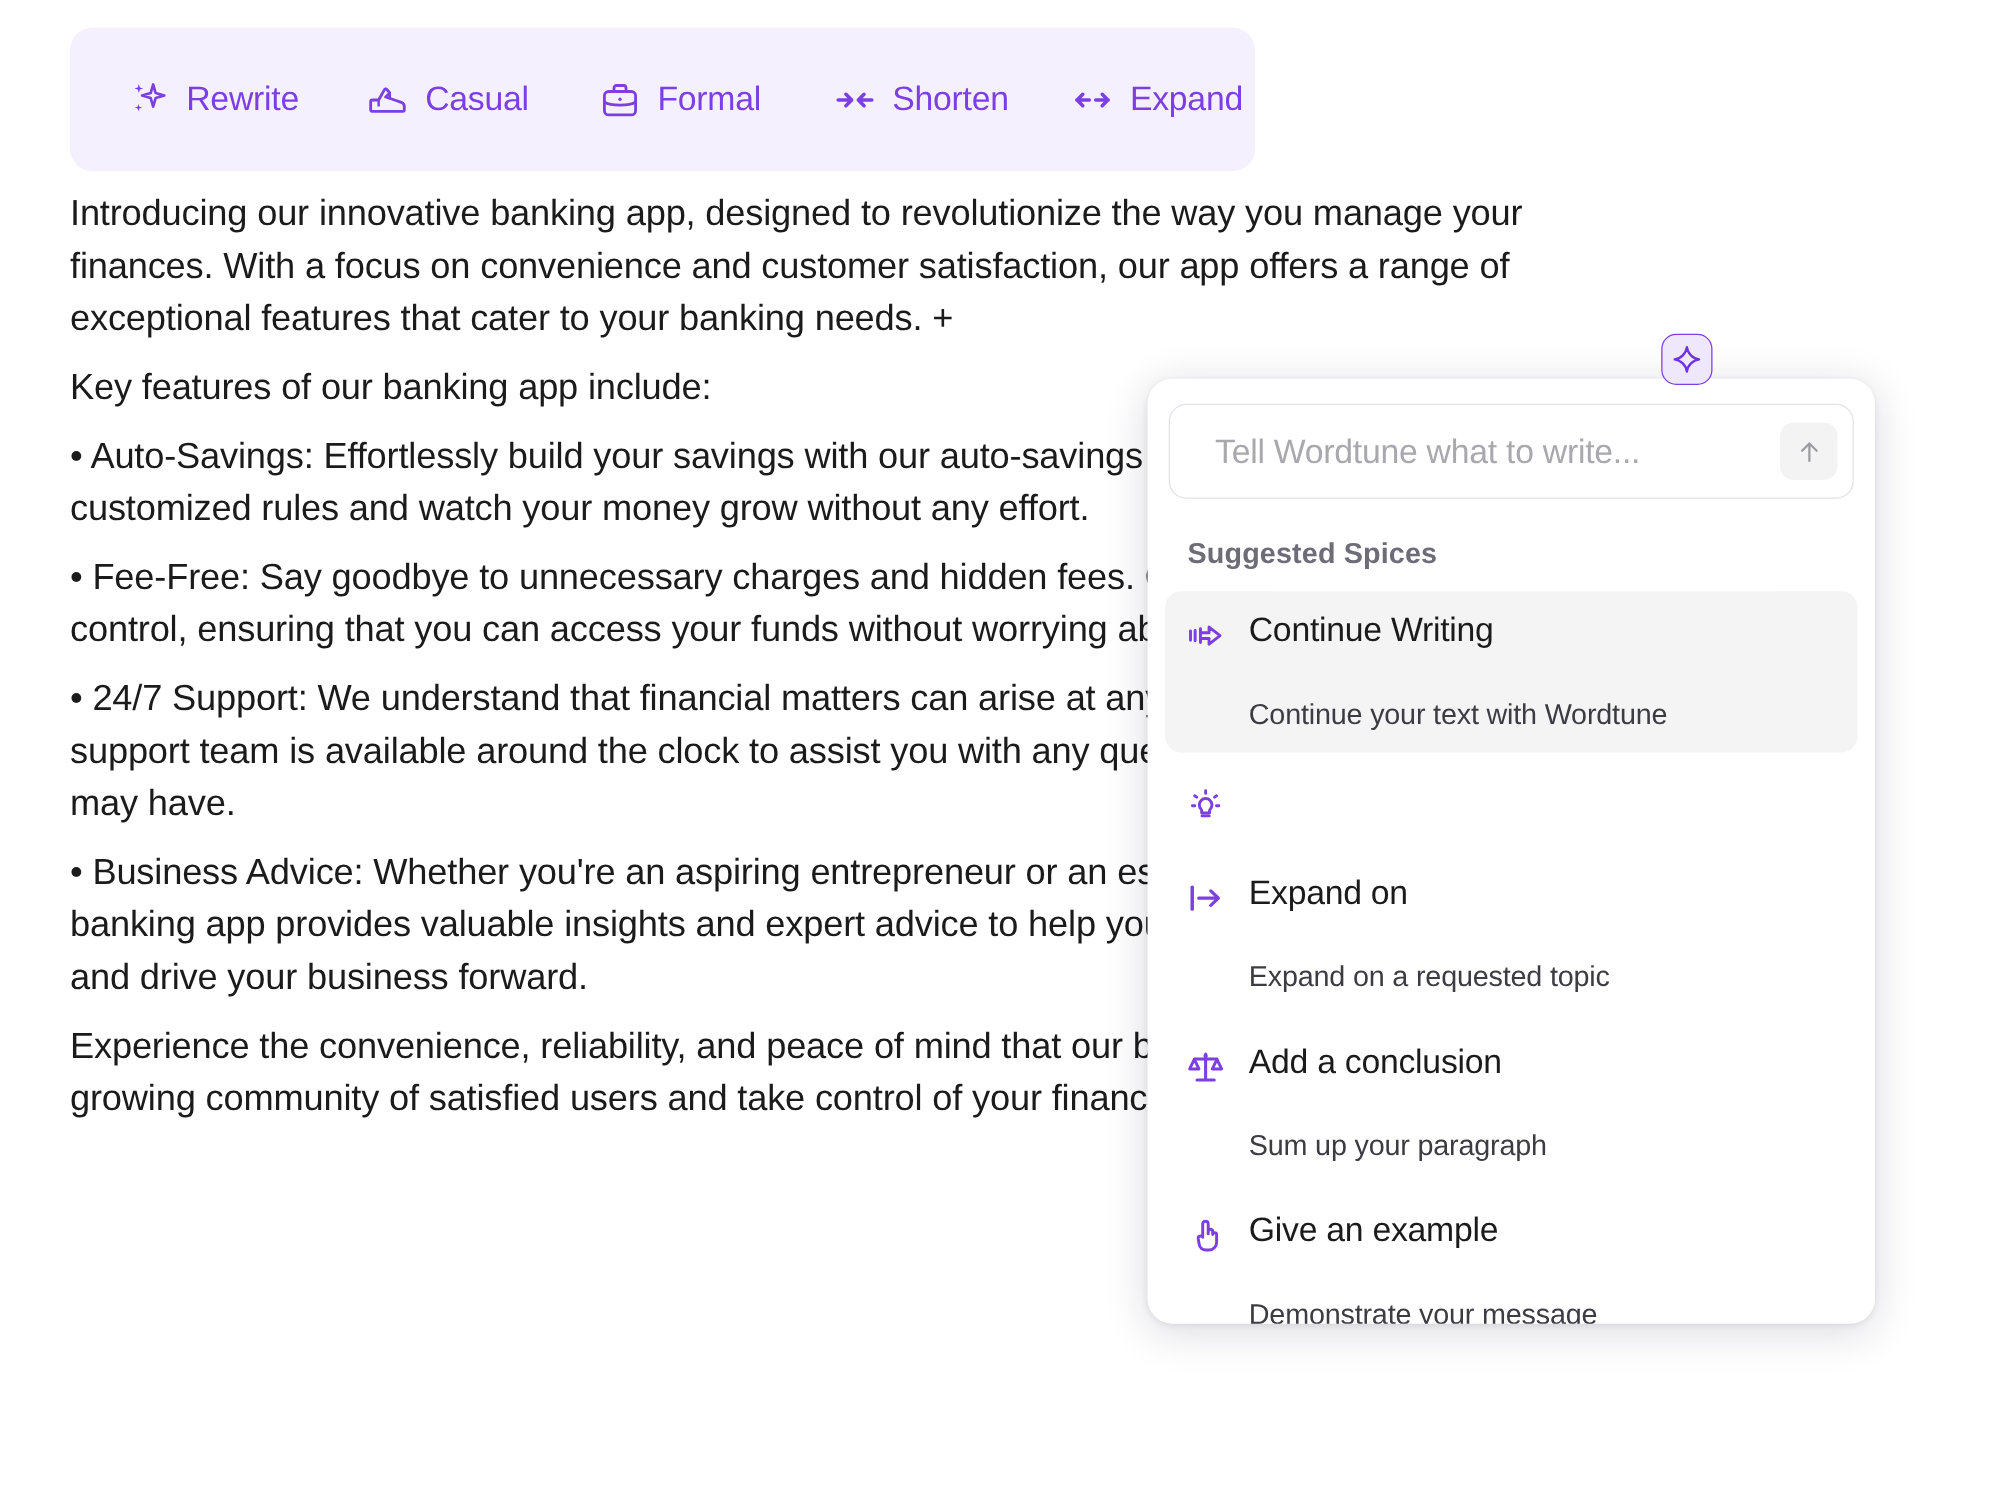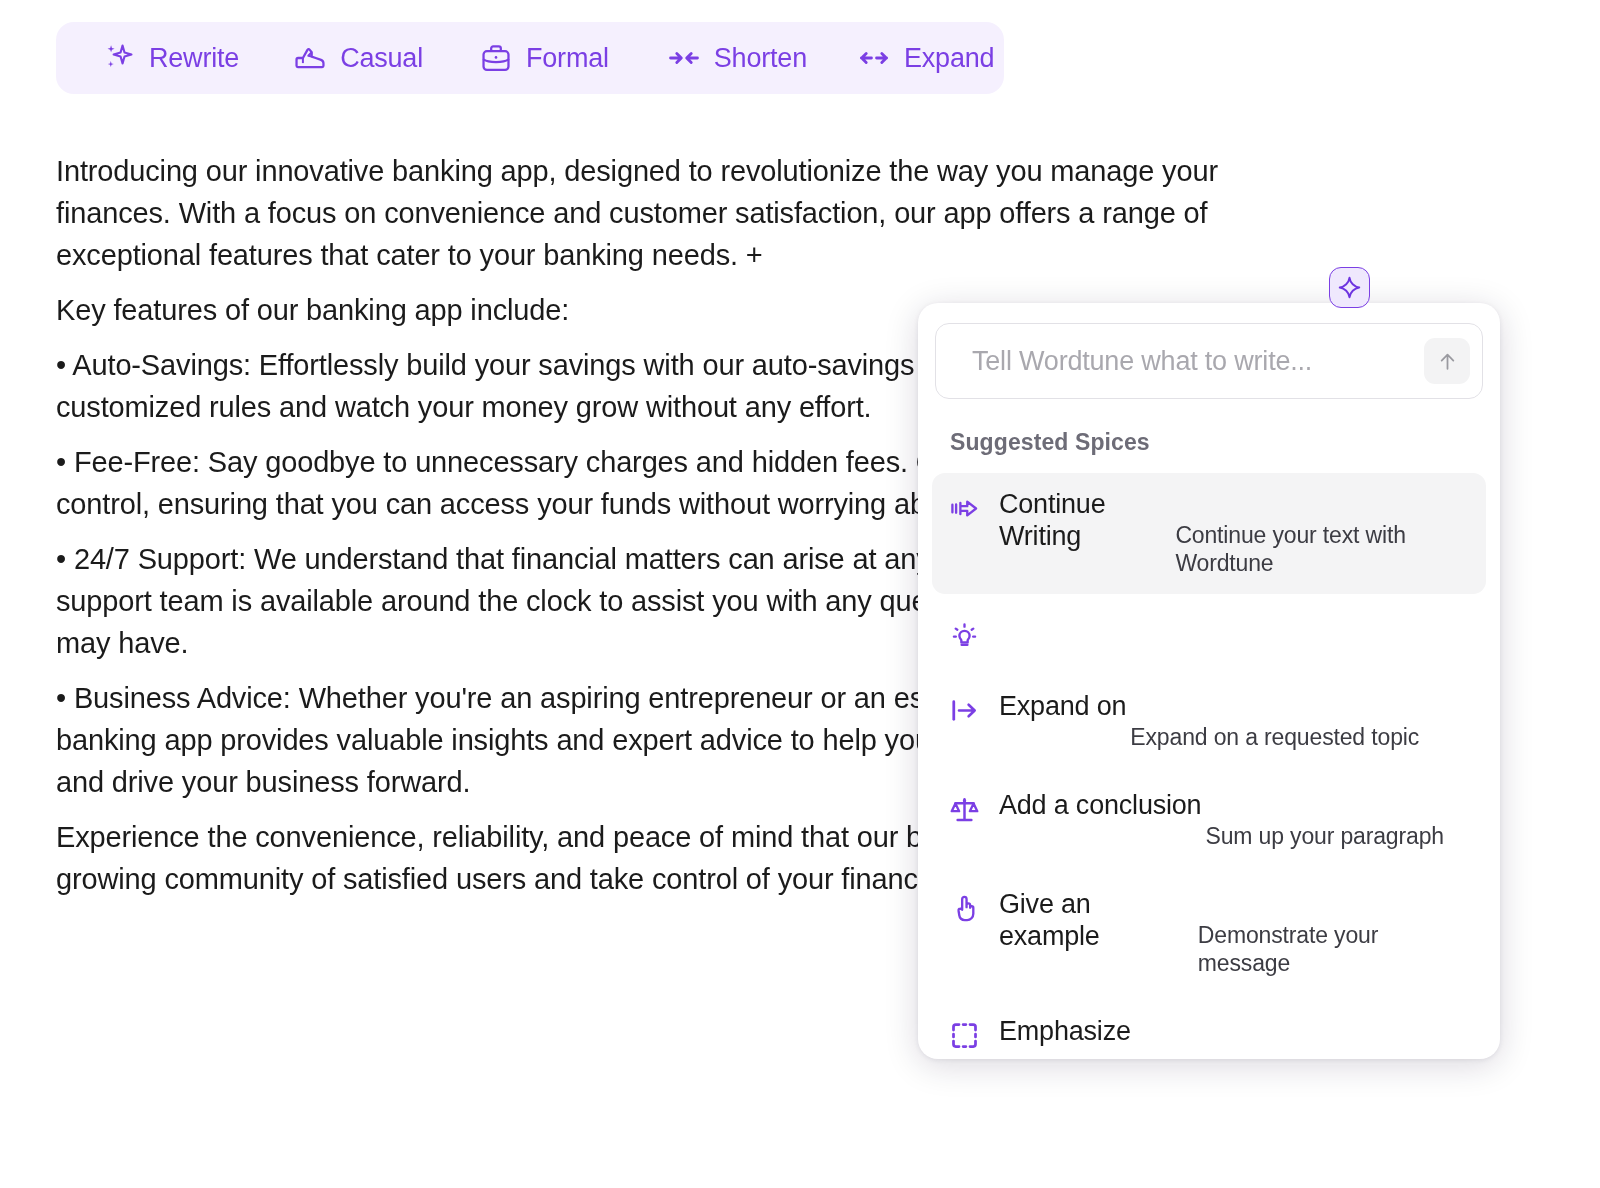--- a/index.html
+++ b/index.html
@@ -18,21 +18,21 @@
     height: 1188px;
     background: #ffffff;
   }
 
   
   .rewrite-toolbar {
     position: absolute;
     left: 56px;
     top: 22px;
     width: 948px;
-    height: 72px;
+    height: 115px;
     background: #f5f0fe;
     border-radius: 18px;
     display: flex;
     align-items: center;
     padding-left: 32px;
     gap: 0px;
   }
 
   .tb-btn {
     display: flex;
@@ -188,21 +188,21 @@
   .spice-item.selected { background: #f4f4f5; }
 
   .spice-ico {
     width: 33px;
     height: 33px;
     flex: 0 0 auto;
     margin-top: 4px;
     display: block;
   }
 
-  .spice-texts { display: flex; flex-direction: row; gap: 4px; }
+  .spice-texts { display: flex; flex-direction: column; gap: 4px; }
 
   .spice-title {
     font-size: 27px;
     color: #1b1b1b;
     line-height: 32px;
     letter-spacing: -0.2px;
     font-family: "Liberation Sans", sans-serif;
   }
 
   .spice-sub {

